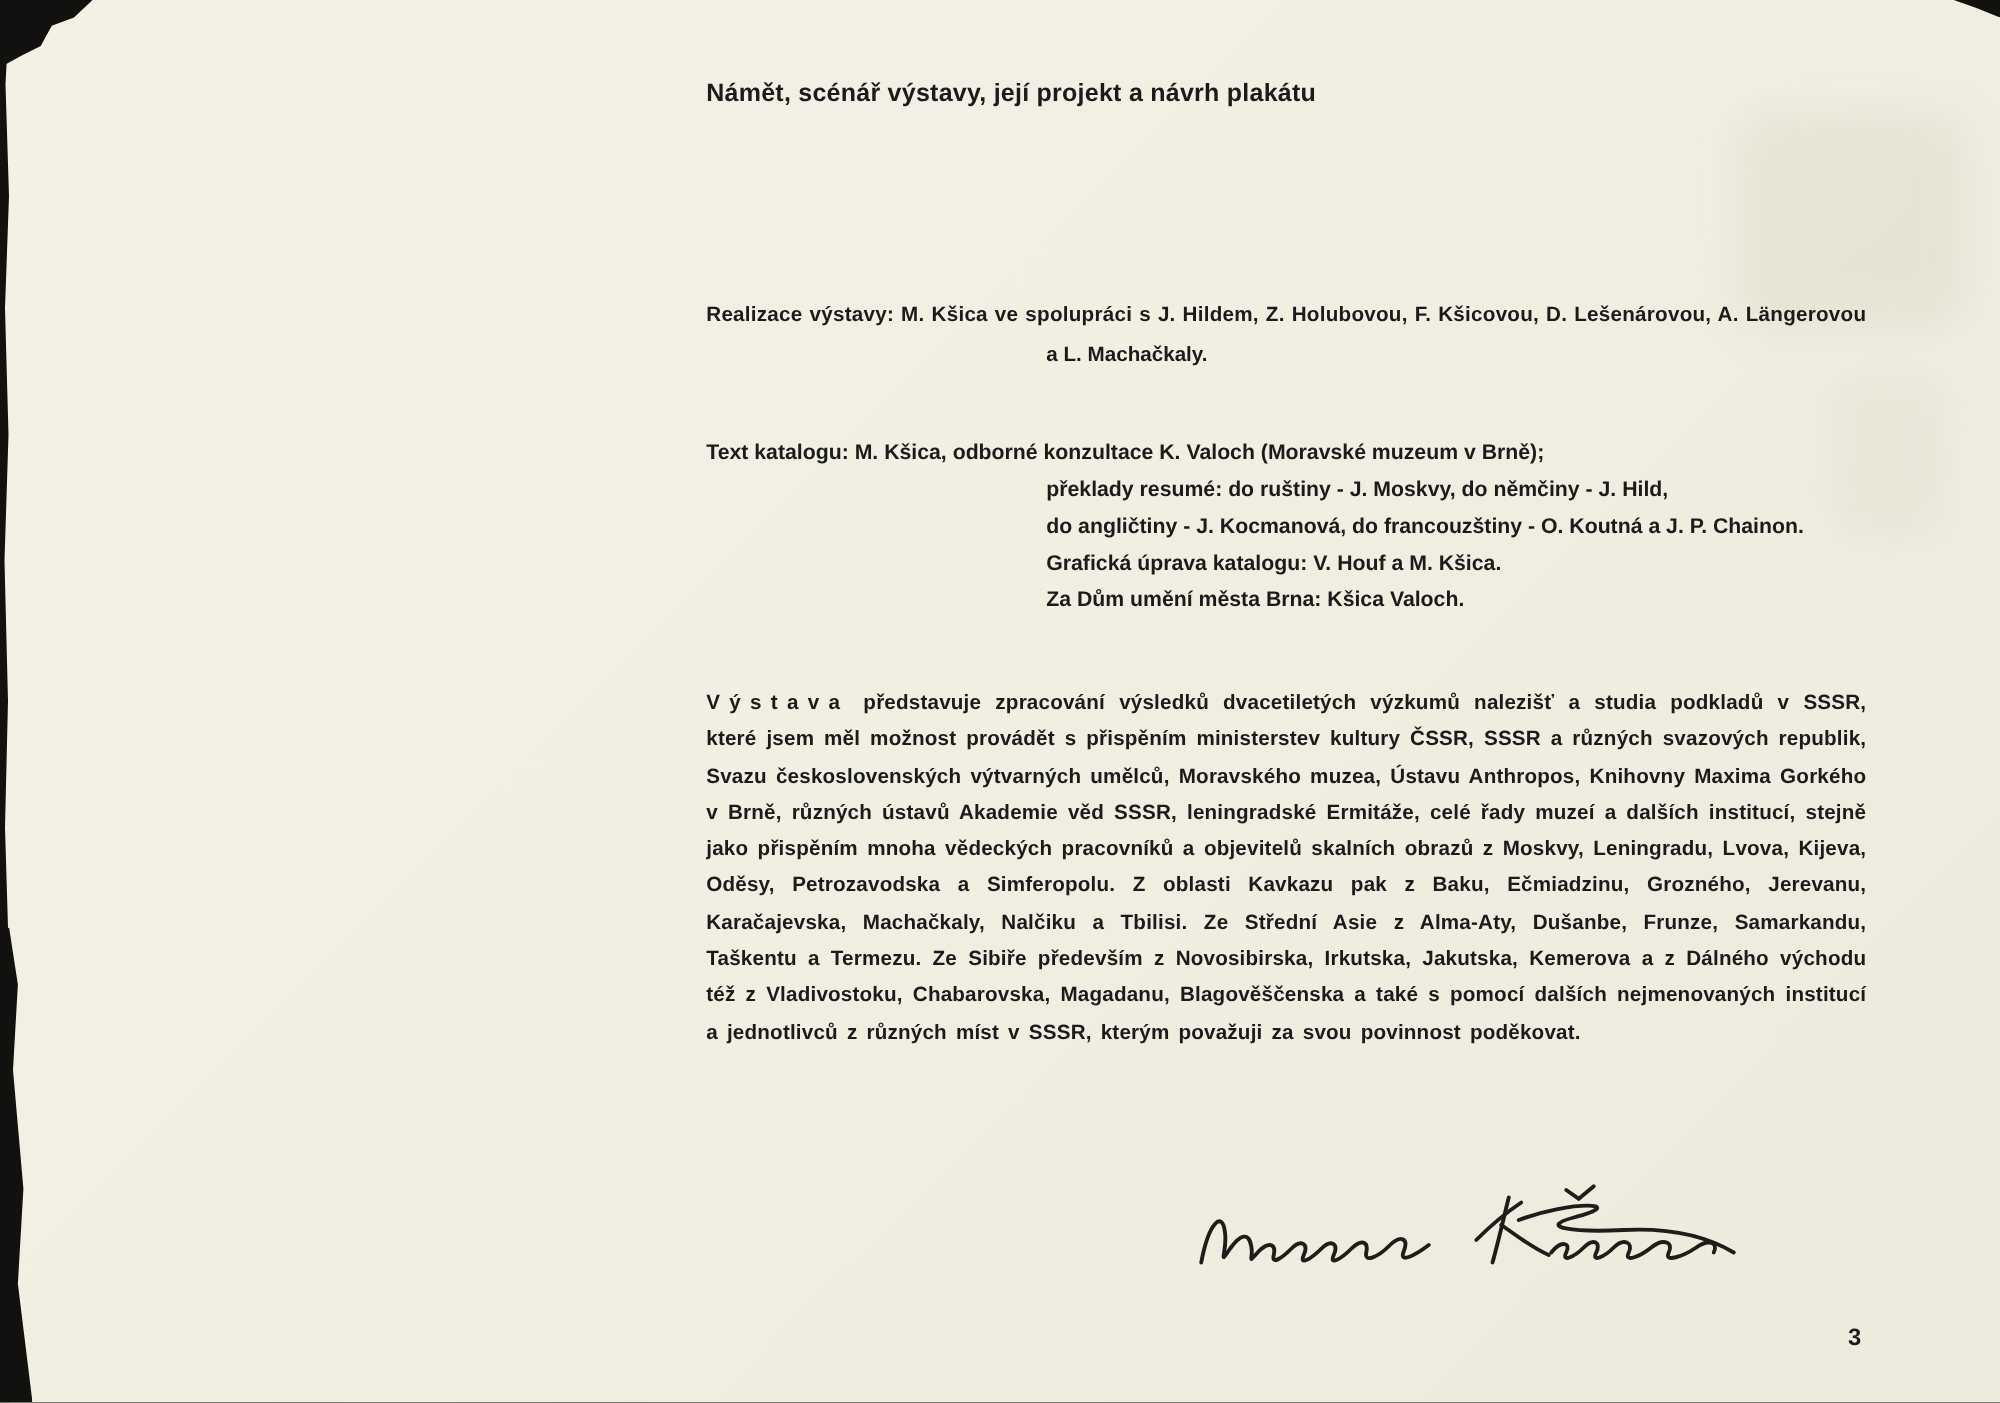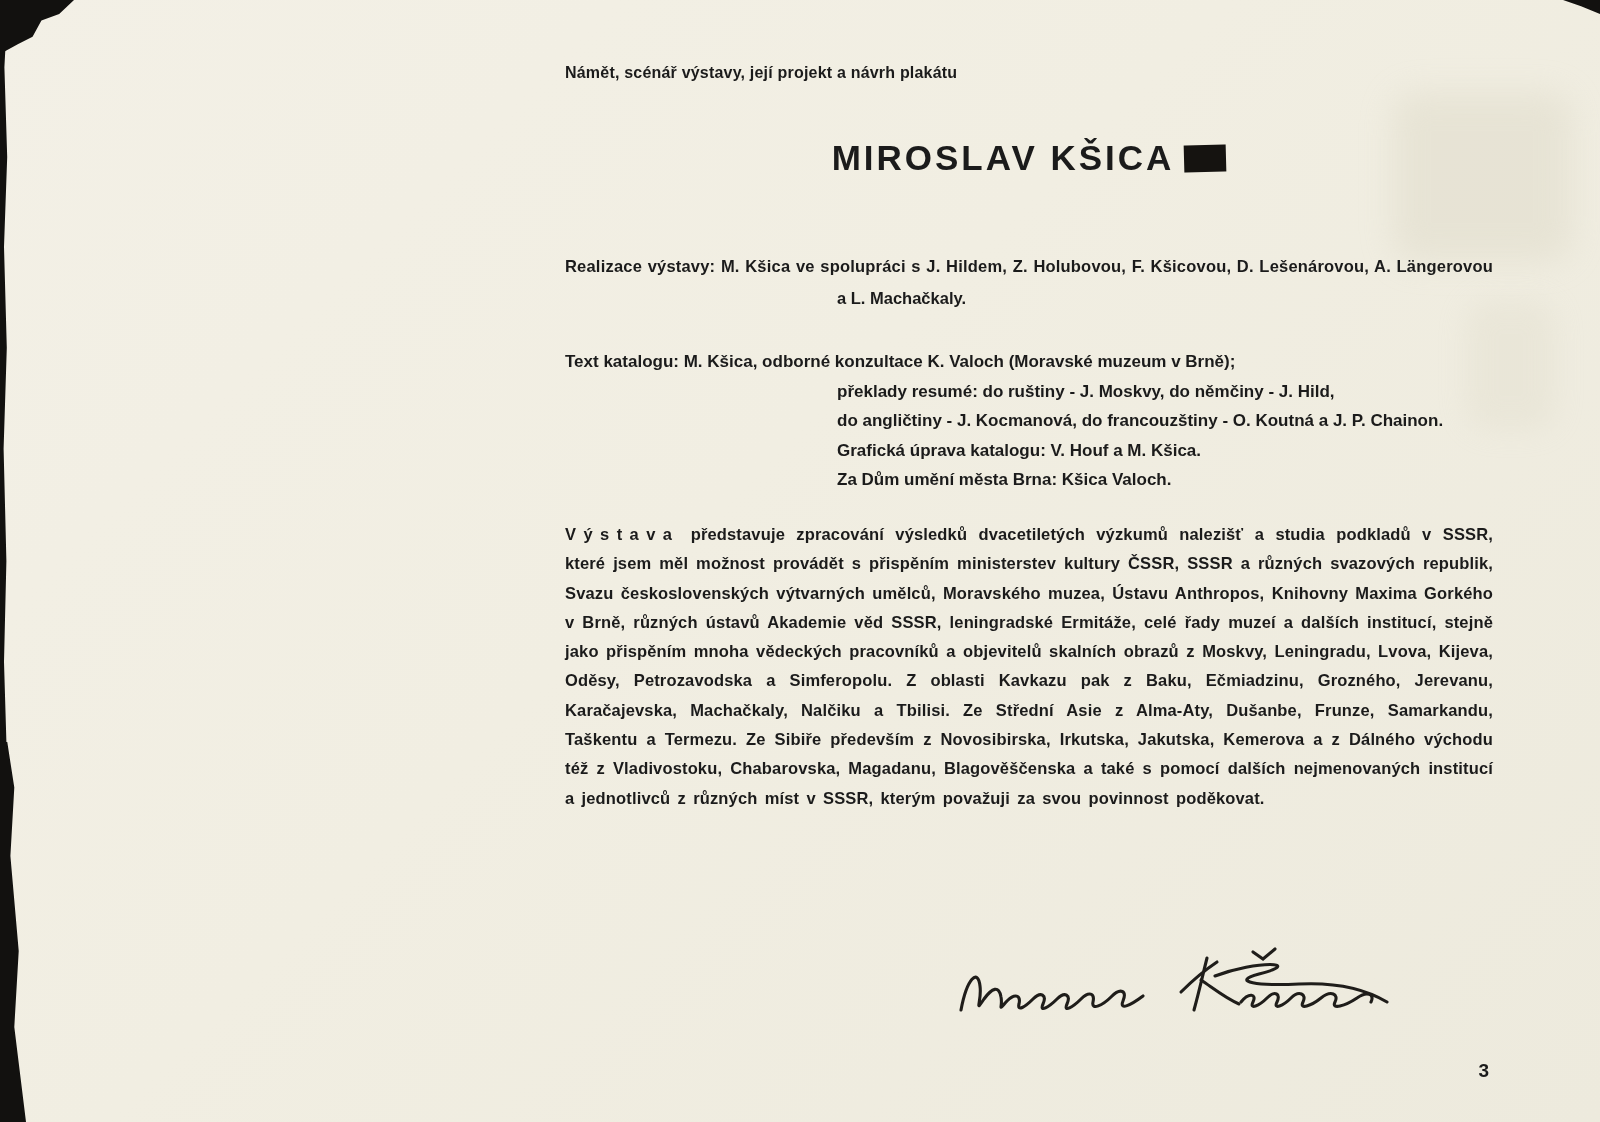--- a/index.html
+++ b/index.html
@@ -40,41 +40,41 @@
   
   .ghost { position: absolute; background: #d9d5c2; border-radius: 24px; pointer-events: none; }
   .ghost-1 { right: 28px; top: 92px;  width: 180px; height: 170px; opacity: .38; filter: blur(16px); }
   .ghost-2 { right: 44px; top: 300px; width: 90px;  height: 130px; opacity: .25; filter: blur(14px); }
 
   
   .content { position: absolute; left: 565px; top: 0; width: 928px; height: 1122px; }
 
   .credit {
     position: absolute; top: 64px; left: 0;
-    font-size: 16px; font-weight: 700; letter-spacing: .2px;
+    font-size: 20px; font-weight: 700; letter-spacing: .2px;
   }
   .title {
     position: absolute; top: 138px; left: 0; width: 100%;
     font-size: 35px; font-weight: 700; letter-spacing: 3px;
     text-align: center; white-space: nowrap;
   }
   .smudge {
     display: inline-block; width: 42px; height: 27px;
     background: #151310; margin-left: 10px; vertical-align: -2px;
     transform: rotate(-1.5deg); filter: blur(.4px);
   }
 
   .block { position: absolute; left: 0; width: 100%; font-weight: 700; }
   .realizace { top: 236px; font-size: 16.5px; line-height: 32px; }
   .catalog   { top: 347px; font-size: 17px; line-height: 29.5px; }
-  .line-full { text-align: justify; text-align-last: justify; letter-spacing: .2px; margin-top: 14px; }
+  .line-full { text-align: justify; text-align-last: justify; letter-spacing: .2px; }
   .indent { padding-left: 272px; }
 
   .body-par {
-    position: absolute; top: 520px; left: 0; width: 100%;
+    position: absolute; top: 548px; left: 0; width: 100%;
     font-size: 16.5px; font-weight: 700; line-height: 29.3px;
     text-align: justify; letter-spacing: .15px; word-spacing: 2.5px;
   }
   .lead-word { letter-spacing: .45em; }
 
   .signature { position: absolute; top: 944px; left: 388px; width: 446px; height: 92px; }
   .signature svg { width: 100%; height: 100%; }
 
   .page-number {
     position: absolute; top: 1060px; right: 4px;
@@ -91,21 +91,20 @@
   <div class="edge edge-bottom-left"></div>
   <div class="edge edge-top-right"></div>
 
   <div class="ghost ghost-1"></div>
   <div class="ghost ghost-2"></div>
 
   <div class="content">
 
     <div class="credit">Námět, scénář výstavy, její projekt a návrh plakátu</div>
 
-    <h1 class="title"><span>MIROSLAV KŠICA</span><span class="smudge"></span></h1>
 
     <div class="block realizace">
       <div class="line-full">Realizace výstavy: M. Kšica ve spolupráci s J. Hildem, Z. Holubovou, F. Kšicovou, D. Lešenárovou, A. Längerovou</div>
       <div class="indent">a L. Machačkaly.</div>
     </div>
 
     <div class="block catalog">
       <div>Text katalogu: M. Kšica, odborné konzultace K. Valoch (Moravské muzeum v Brně);</div>
       <div class="indent">překlady resumé: do ruštiny - J. Moskvy, do němčiny - J. Hild,</div>
       <div class="indent">do angličtiny - J. Kocmanová, do francouzštiny - O. Koutná a J. P. Chainon.</div>

